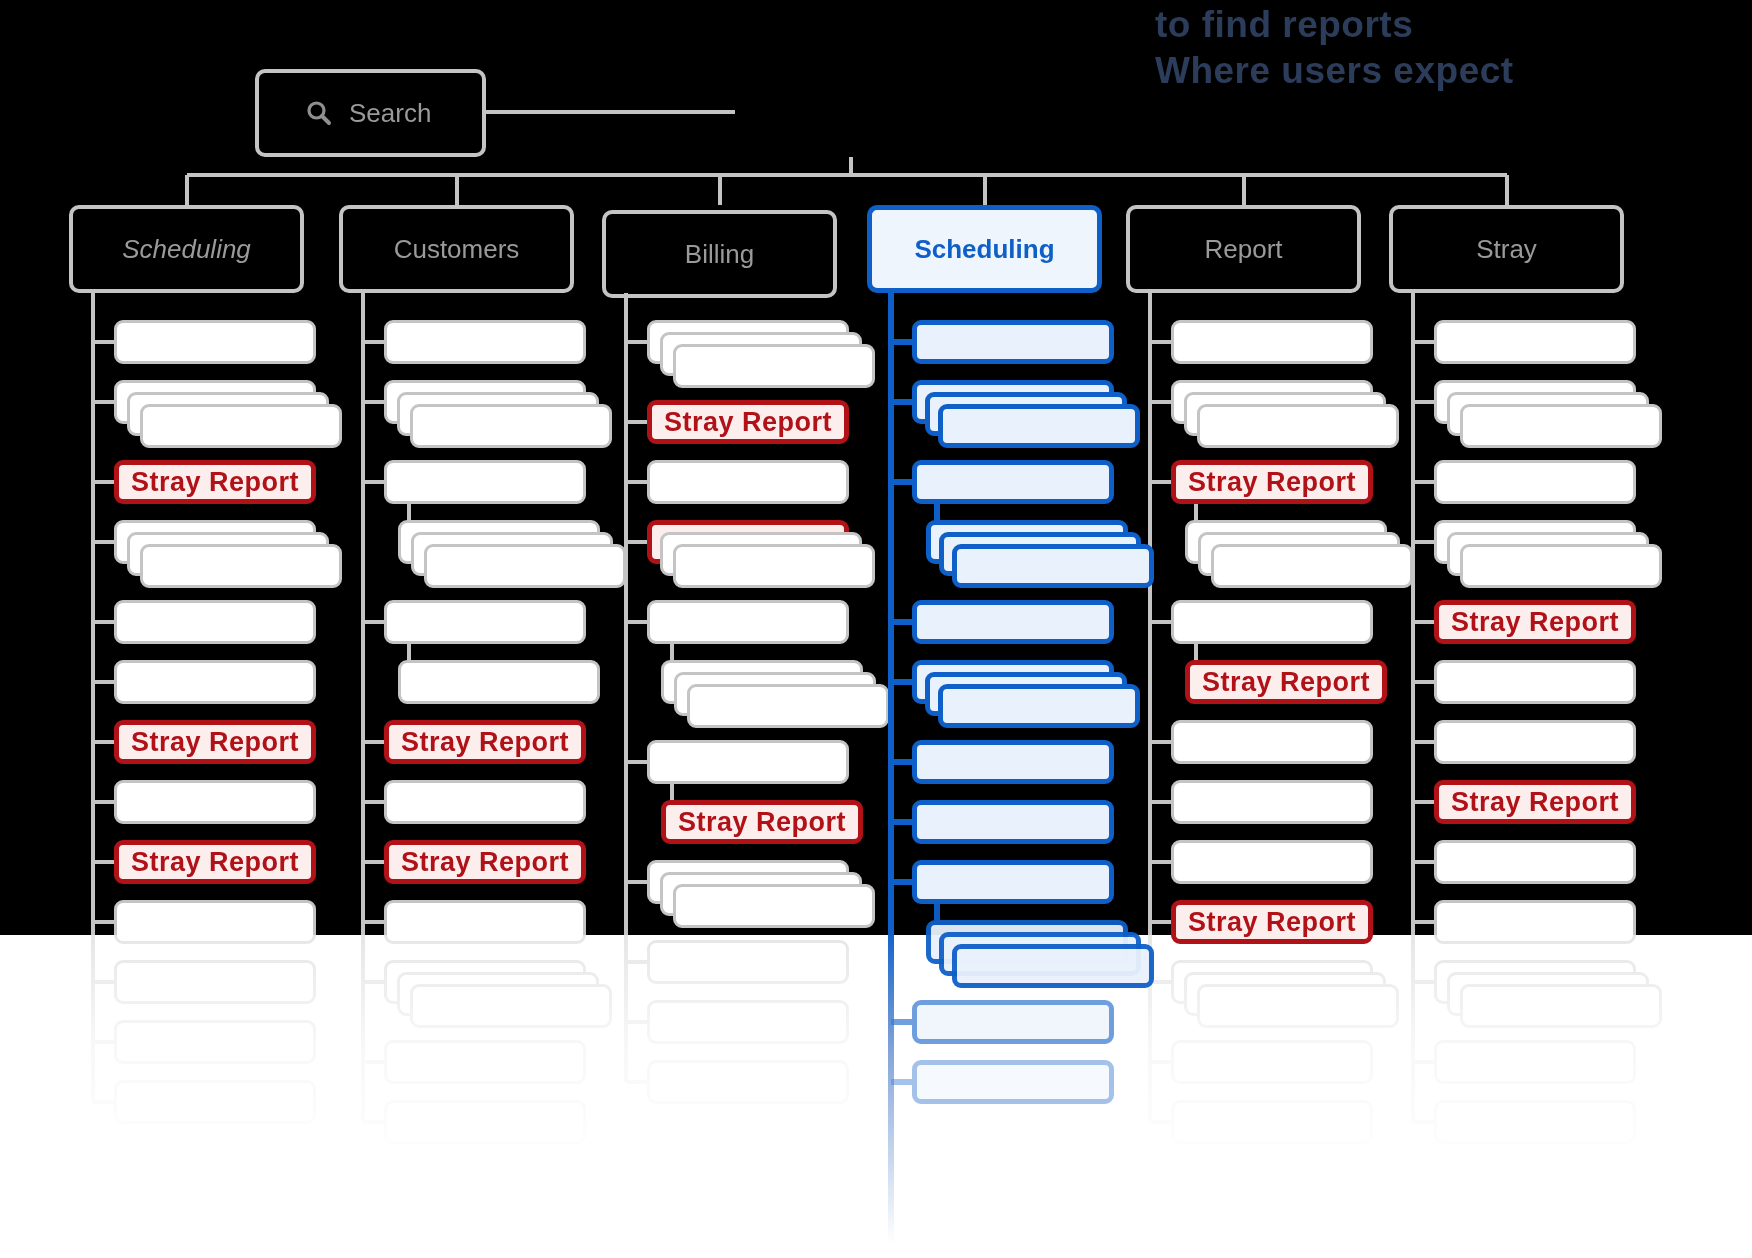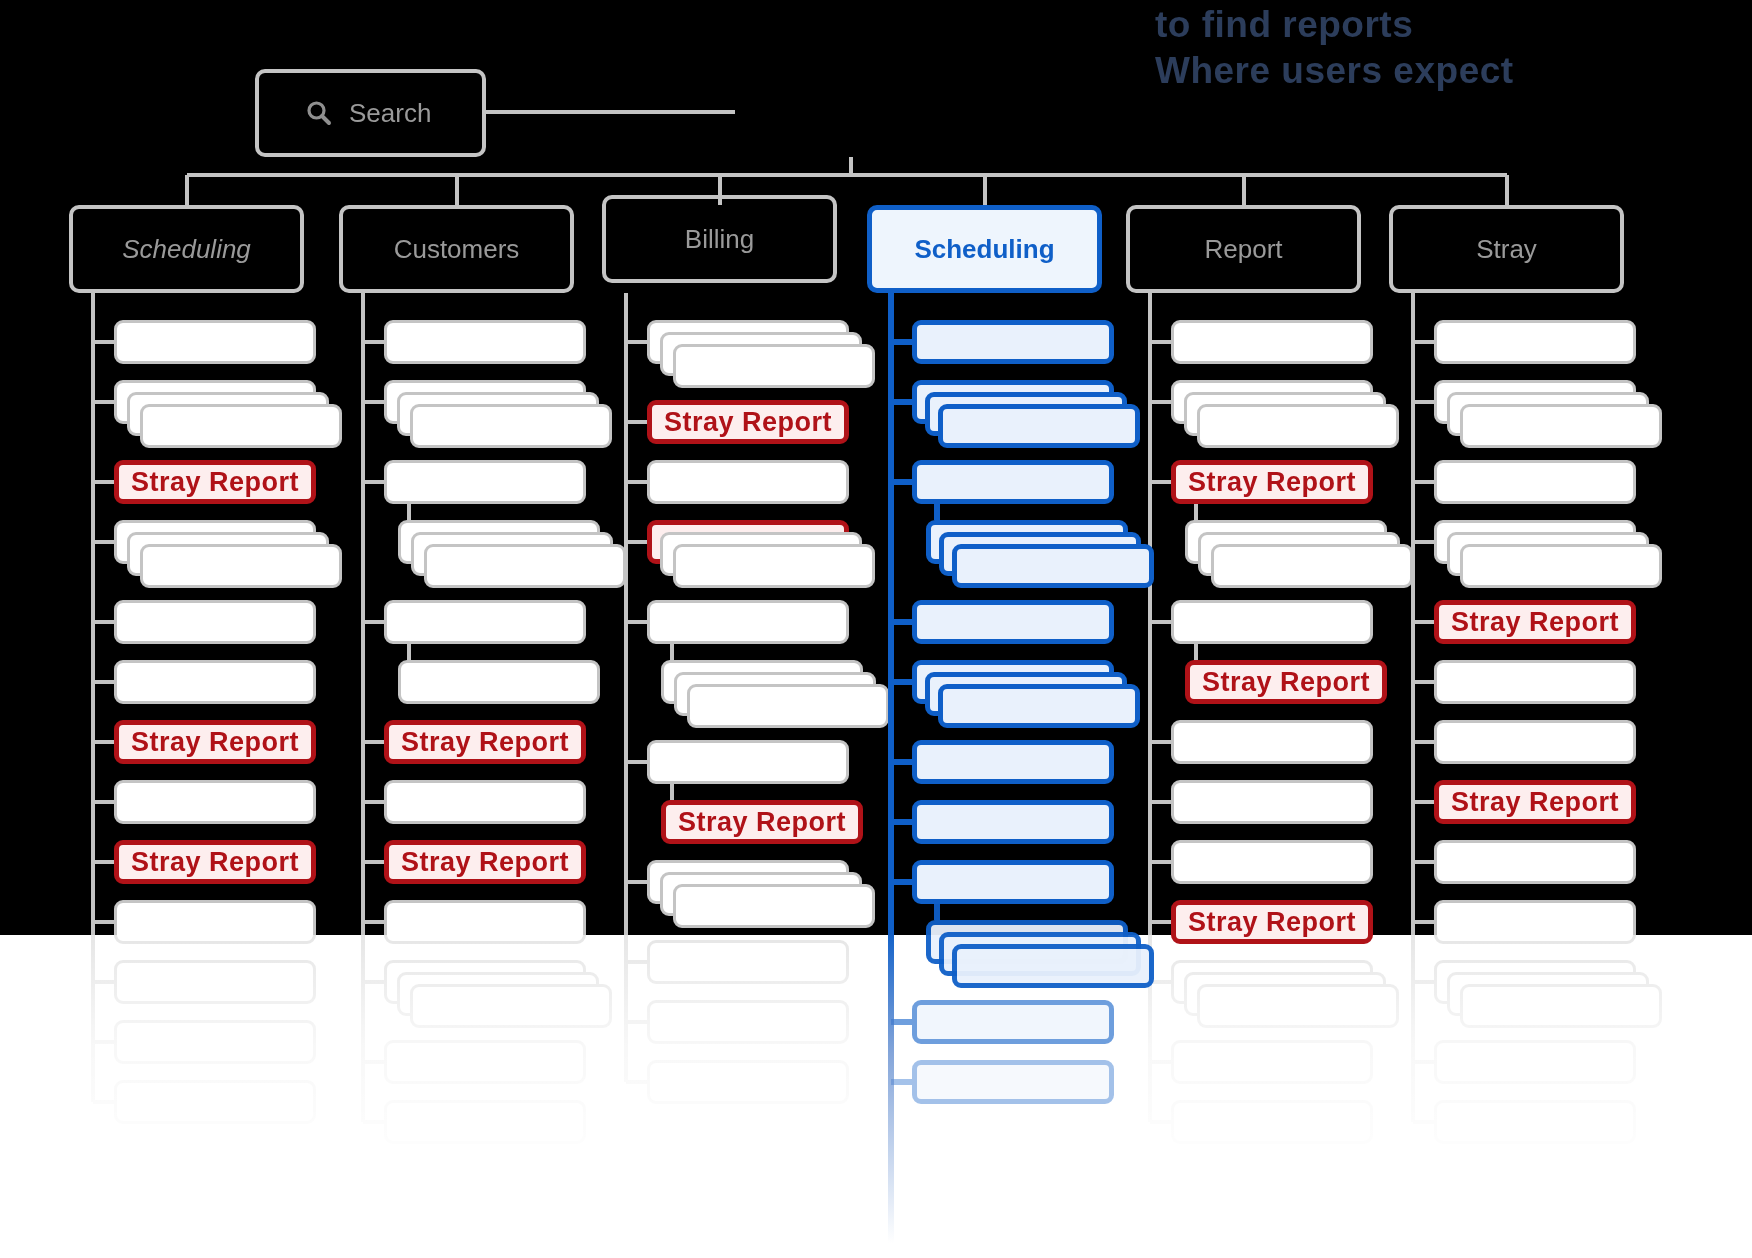--- a/index.html
+++ b/index.html
@@ -111,21 +111,21 @@
       <div class="node box" style="left: 384px; top: 900px; opacity: 1; z-index: 2;"></div>
       <div class="line" style="left: 363px; top: 980px; width: 21px; height: 4px; opacity: 1; z-index: 1;"></div>
       <div class="node box" style="left: 384px; top: 960px; opacity: 1; z-index: 2;"></div>
       <div class="node box" style="left: 397px; top: 972px; opacity: 1; z-index: 2;"></div>
       <div class="node box" style="left: 410px; top: 984px; opacity: 1; z-index: 2;"></div>
       <div class="line" style="left: 363px; top: 1060px; width: 21px; height: 4px; opacity: 1; z-index: 1;"></div>
       <div class="node box" style="left: 384px; top: 1040px; opacity: 1; z-index: 2;"></div>
       <div class="line" style="left: 363px; top: 1120px; width: 21px; height: 4px; opacity: 1; z-index: 1;"></div>
       <div class="node box" style="left: 384px; top: 1100px; opacity: 1; z-index: 2;"></div>
       <div class="line" style="left: 361px; top: 293px; width: 4px; height: 829px; opacity: 1; z-index: 1;"></div>
-      <div class="node hdr" style="left: 602px; top: 195px;">Billing</div>
+      <div class="node hdr" style="left: 602px; top: 210px;">Billing</div>
       <div class="line" style="left: 626px; top: 340px; width: 21px; height: 4px; opacity: 1; z-index: 1;"></div>
       <div class="node box" style="left: 647px; top: 320px; opacity: 1; z-index: 2;"></div>
       <div class="node box" style="left: 660px; top: 332px; opacity: 1; z-index: 2;"></div>
       <div class="node box" style="left: 673px; top: 344px; opacity: 1; z-index: 2;"></div>
       <div class="line" style="left: 626px; top: 420px; width: 21px; height: 4px; opacity: 1; z-index: 1;"></div>
       <div class="node box stray" style="left: 647px; top: 400px; opacity: 1; z-index: 2;">Stray Report</div>
       <div class="line" style="left: 626px; top: 480px; width: 21px; height: 4px; opacity: 1; z-index: 1;"></div>
       <div class="node box" style="left: 647px; top: 460px; opacity: 1; z-index: 2;"></div>
       <div class="line" style="left: 626px; top: 540px; width: 21px; height: 4px; opacity: 1; z-index: 1;"></div>
       <div class="node box" style="left: 647px; top: 520px; opacity: 1; z-index: 2; border-color: var(--red); border-width: 5px; background: var(--redfill);"></div>

